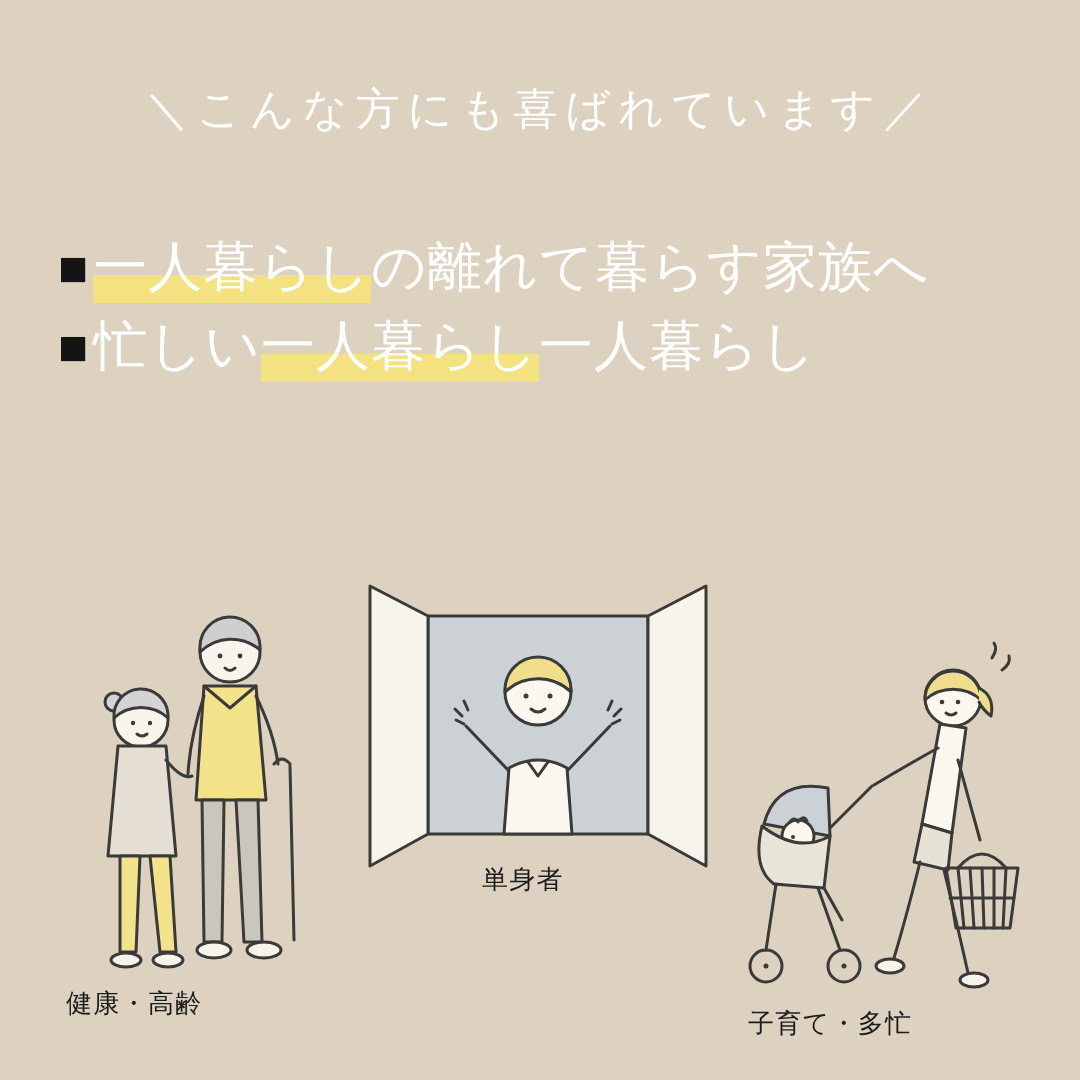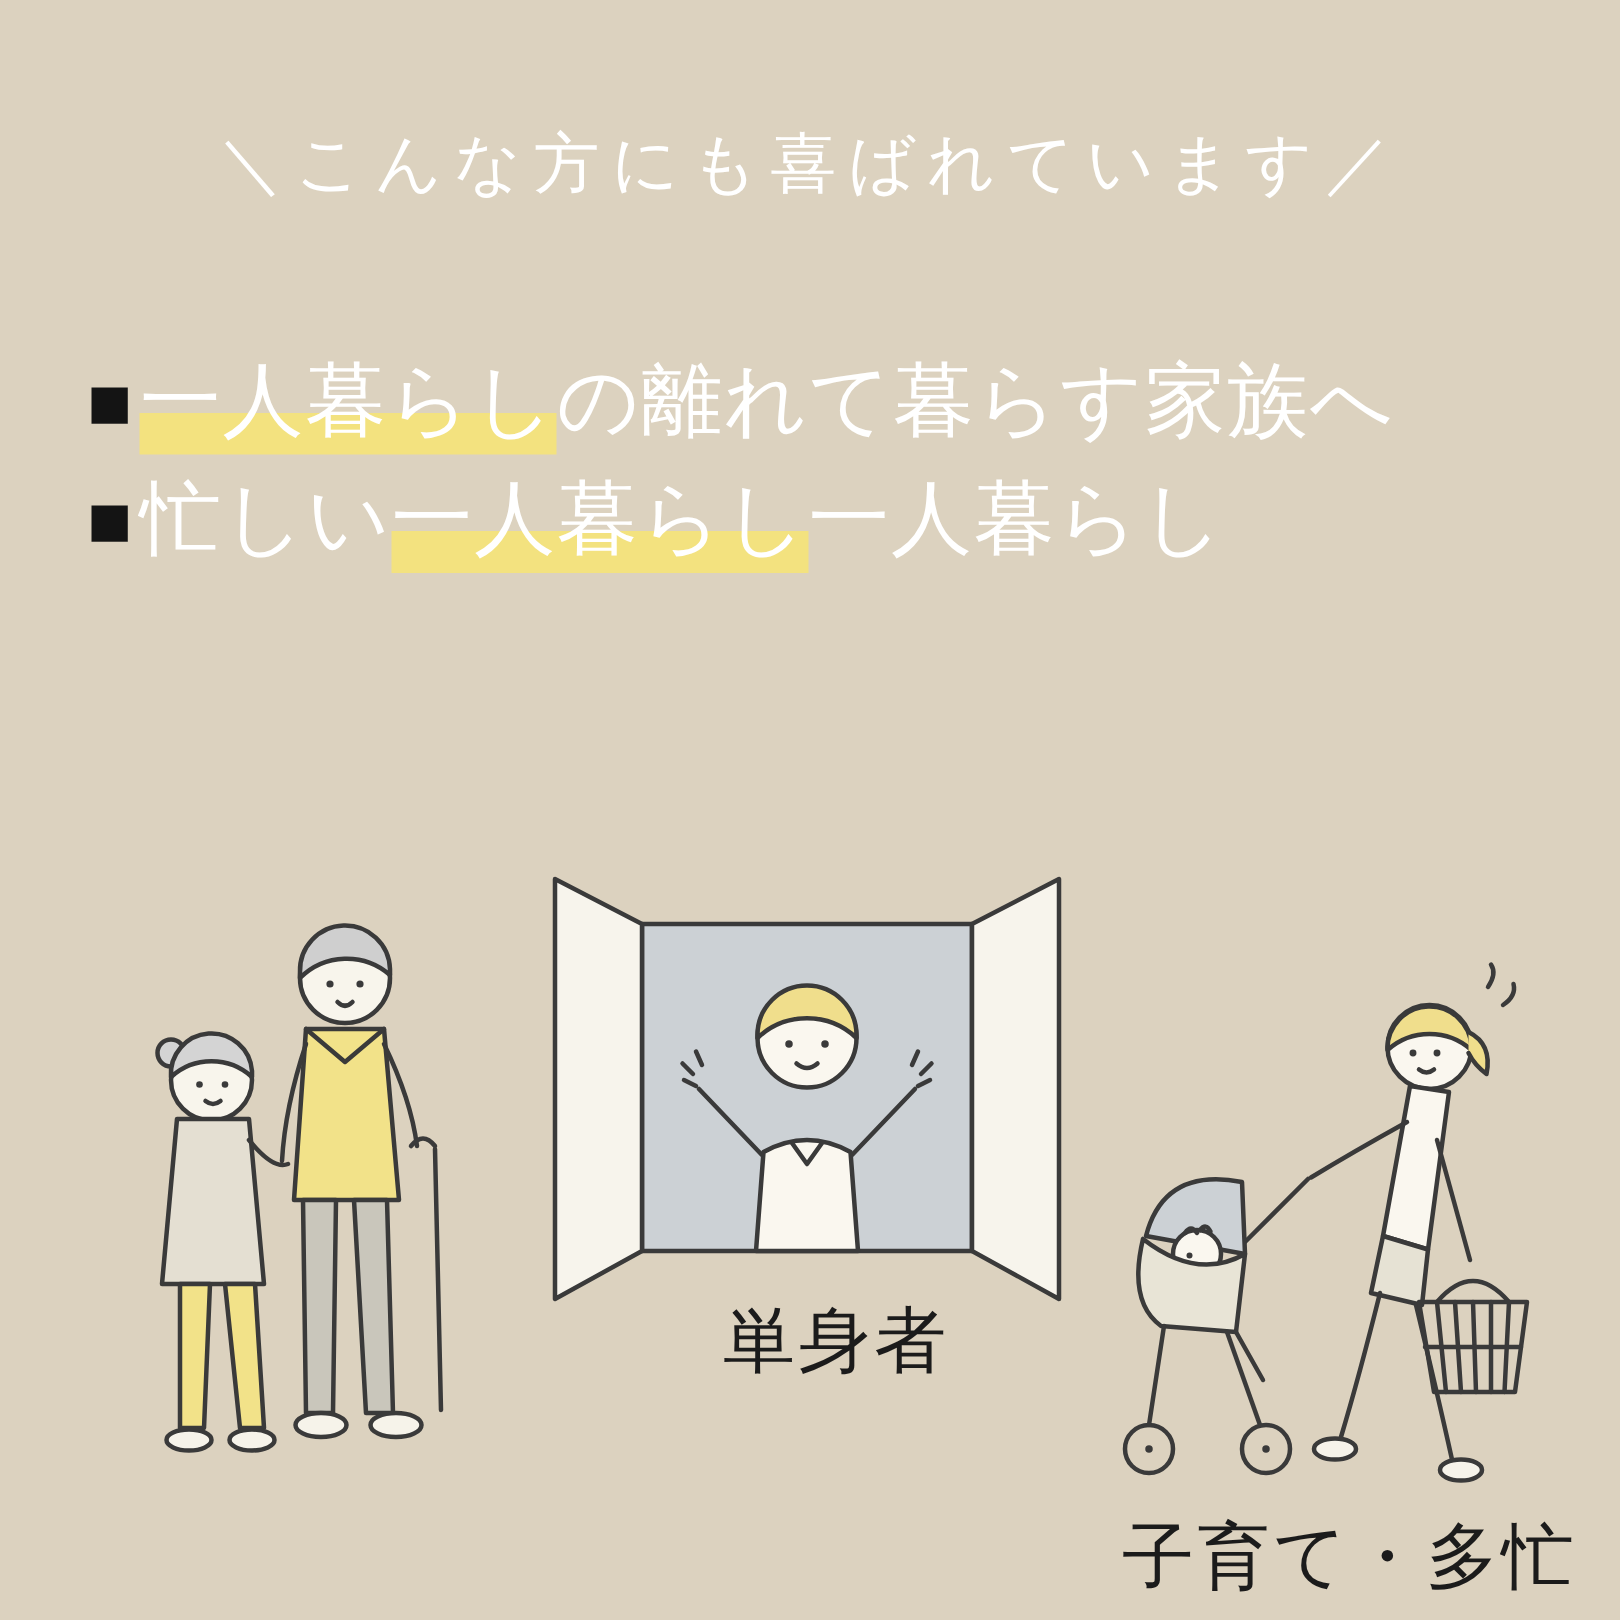--- a/index.html
+++ b/index.html
@@ -17,21 +17,21 @@
   .line{
     font-size:54px;color:#FFFFFF;letter-spacing:0.02em;
     line-height:1.0;margin-bottom:25px;white-space:nowrap;font-weight:500;
   }
   .sq{color:#141414;margin-right:4px;font-size:50px;}
   .hl{
     background:linear-gradient(to bottom, transparent 58%, #F3E27F 58%);
     padding-bottom:6px;
   }
   .caption{
-    position:absolute;color:#1B1B1B;font-size:48px;
+    position:absolute;color:#1B1B1B;font-size:26px;
     letter-spacing:0.05em;white-space:nowrap;font-weight:500;
   }
   .cap-elderly{left:66px;top:986px;}
   .cap-single{left:482px;top:862px;}
   .cap-parent{left:748px;top:1006px;}
   .illus{position:absolute;}
   .illus-elderly{left:78px;top:588px;}
   .illus-window{left:358px;top:578px;}
   .illus-stroller{left:706px;top:628px;}
   svg *{vector-effect:non-scaling-stroke;}
@@ -142,16 +142,17 @@
       <path d="M240,240 L312,240 L304,300 L250,300 Z" fill="none"></path>
       <line x1="252" y1="240" x2="258" y2="300"></line>
       <line x1="264" y1="240" x2="268" y2="300"></line>
       <line x1="276" y1="240" x2="278" y2="300"></line>
       <line x1="288" y1="240" x2="288" y2="300"></line>
       <line x1="300" y1="240" x2="297" y2="300"></line>
       <line x1="244" y1="270" x2="308" y2="270"></line>
     </g>
   </svg>
 
+  <div class="caption cap-elderly">健康・高齢</div>
   <div class="caption cap-single">単身者</div>
   <div class="caption cap-parent">子育て・多忙</div>
 
 </div>
 
 </body></html>

